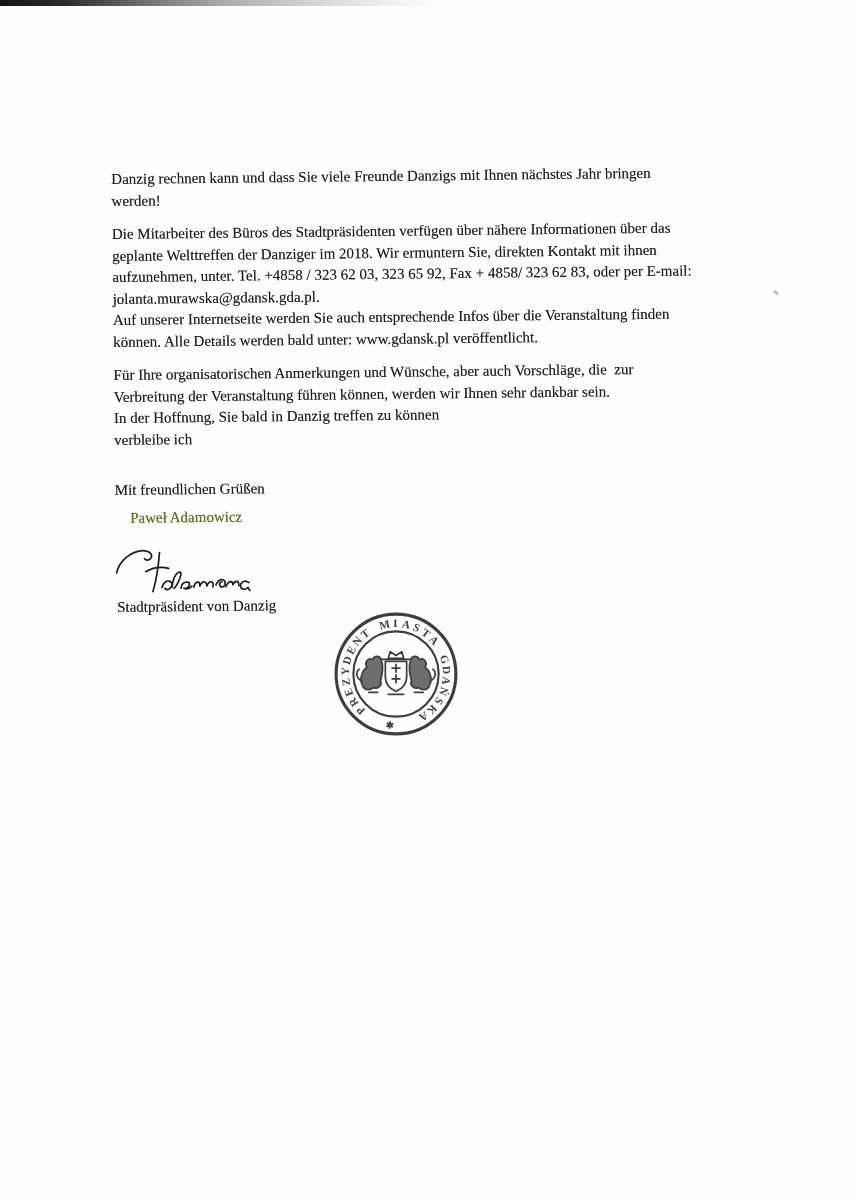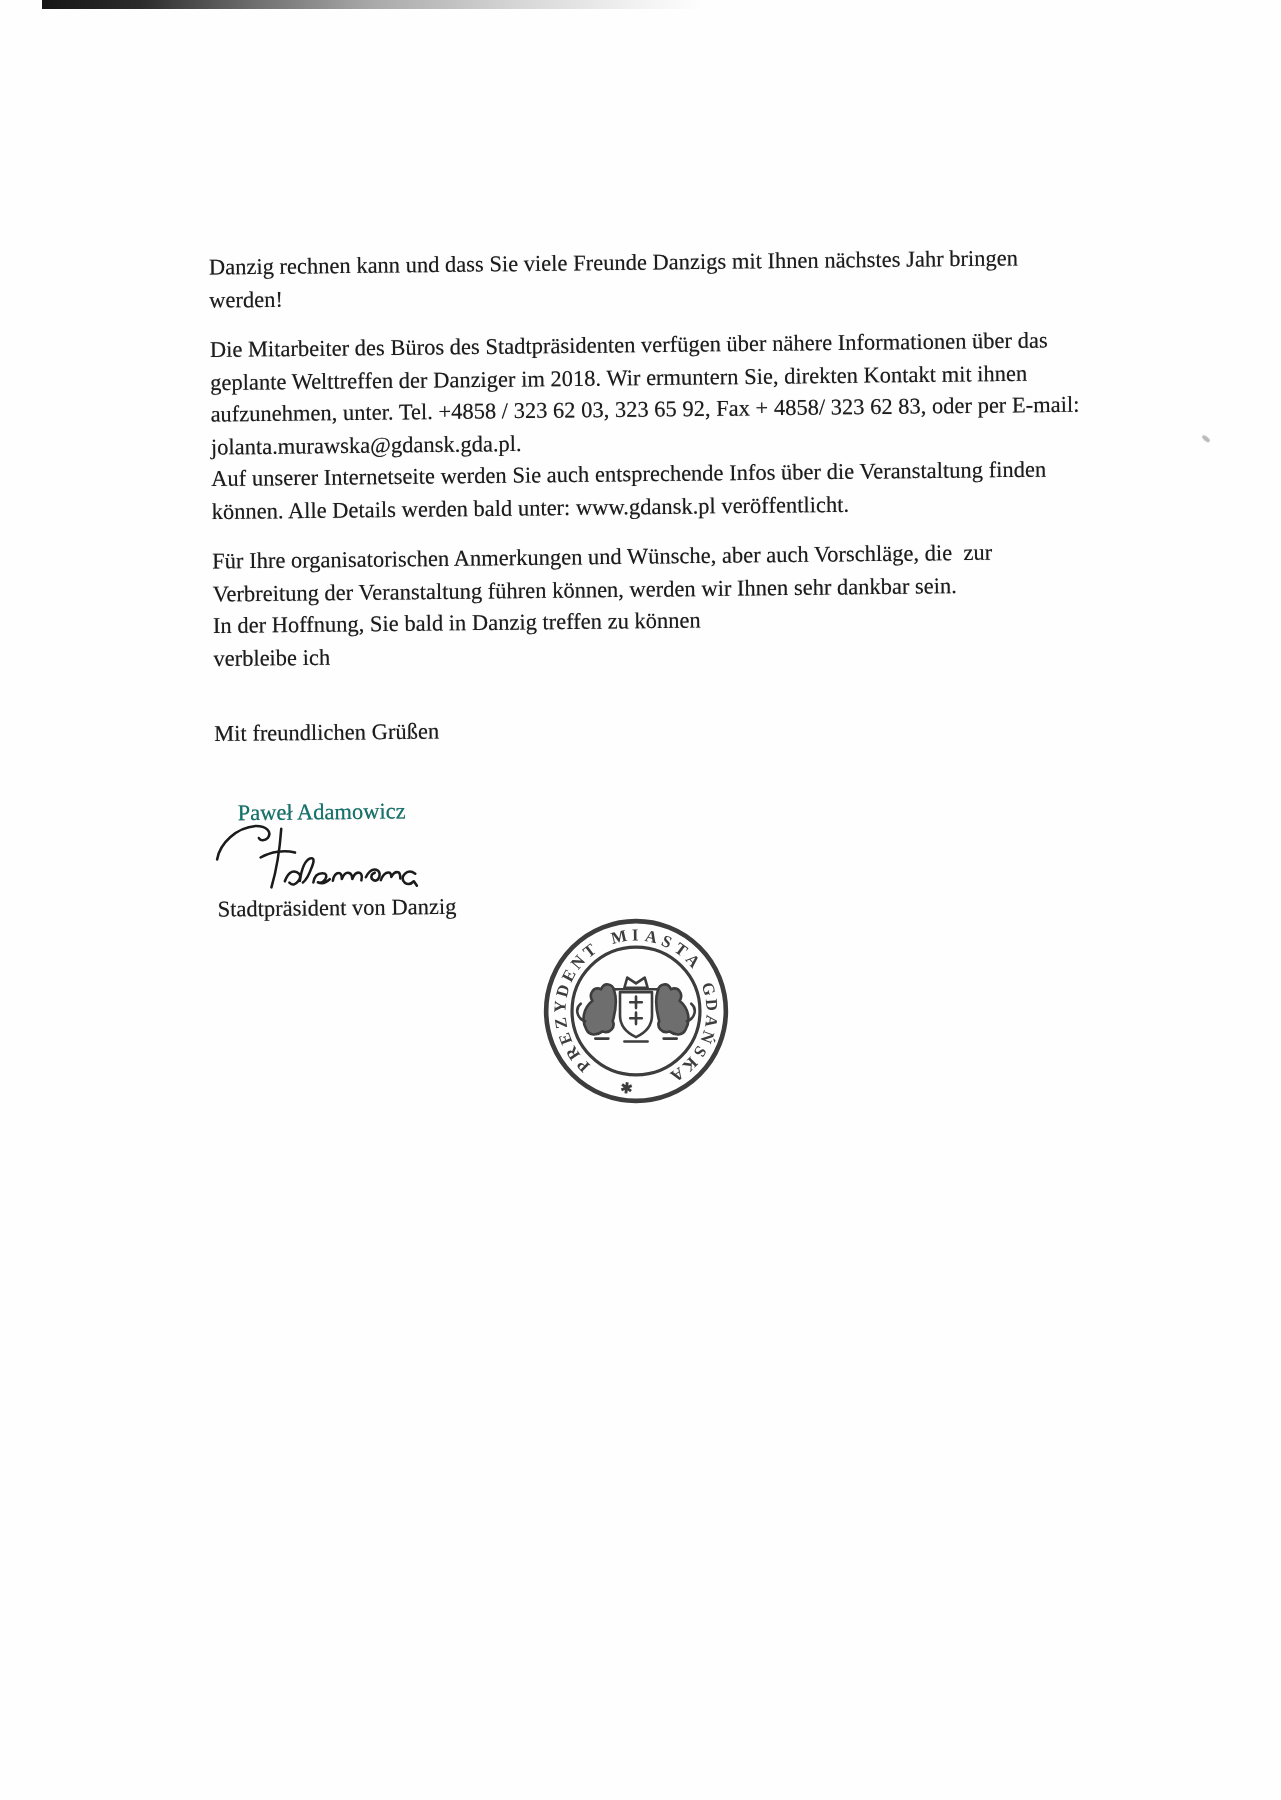--- a/index.html
+++ b/index.html
@@ -1,21 +1,21 @@
 <!DOCTYPE html>
 <html><head>
 <meta charset="utf-8">
 <style>
   html,body{margin:0;padding:0;}
   body{
     width:854px;height:1200px;position:relative;overflow:hidden;
     background:#fefefe;
     font-family:"Liberation Serif", serif;
   }
-  .scan-page{position:absolute;inset:0;margin-left:28px;}
+  .scan-page{position:absolute;inset:0;}
   
   .scan-edge{
     position:absolute;top:0;left:0;width:440px;height:6px;
     background:linear-gradient(to right,#161616 0%,#2c2c2c 15%,#6e6e6e 32%,#a9a9a9 50%,#d6d6d6 72%,#efefef 88%,rgba(255,255,255,0) 100%);
     filter:blur(0.4px);
   }
   .scan-speck{
     position:absolute;left:773px;top:291px;width:6px;height:3px;
     background:rgba(60,60,60,.35);border-radius:50%;transform:rotate(40deg);filter:blur(.4px);
   }
@@ -28,22 +28,22 @@
   .letter-body{
     position:absolute;left:114px;top:169px;width:700px;
     color:#1c1c1c;
     font-size:15px;line-height:21.5px;
     text-shadow:0 0 .45px rgba(20,20,20,.55);
   }
   .para{margin:0 0 12px 0;}
   .line{white-space:pre;}
   .closing{margin-top:29px;}
   .signer-name{
-    position:absolute;left:129px;top:533px;
-    color:#0f766e;font-size:15px;line-height:21.5px;
+    position:absolute;left:129px;top:508px;
+    color:#4d7c0f;font-size:15px;line-height:21.5px;
     text-shadow:0 0 .45px rgba(20,20,20,.55);white-space:pre;
   }
   .signature{position:absolute;left:108px;top:542px;width:150px;height:64px;}
   .signer-title{
     position:absolute;left:115px;top:597px;
     color:#1c1c1c;font-size:15px;line-height:21.5px;
     text-shadow:0 0 .45px rgba(20,20,20,.55);white-space:pre;
   }
   .stamp{
     position:absolute;left:332px;top:611px;width:128px;height:126px;

